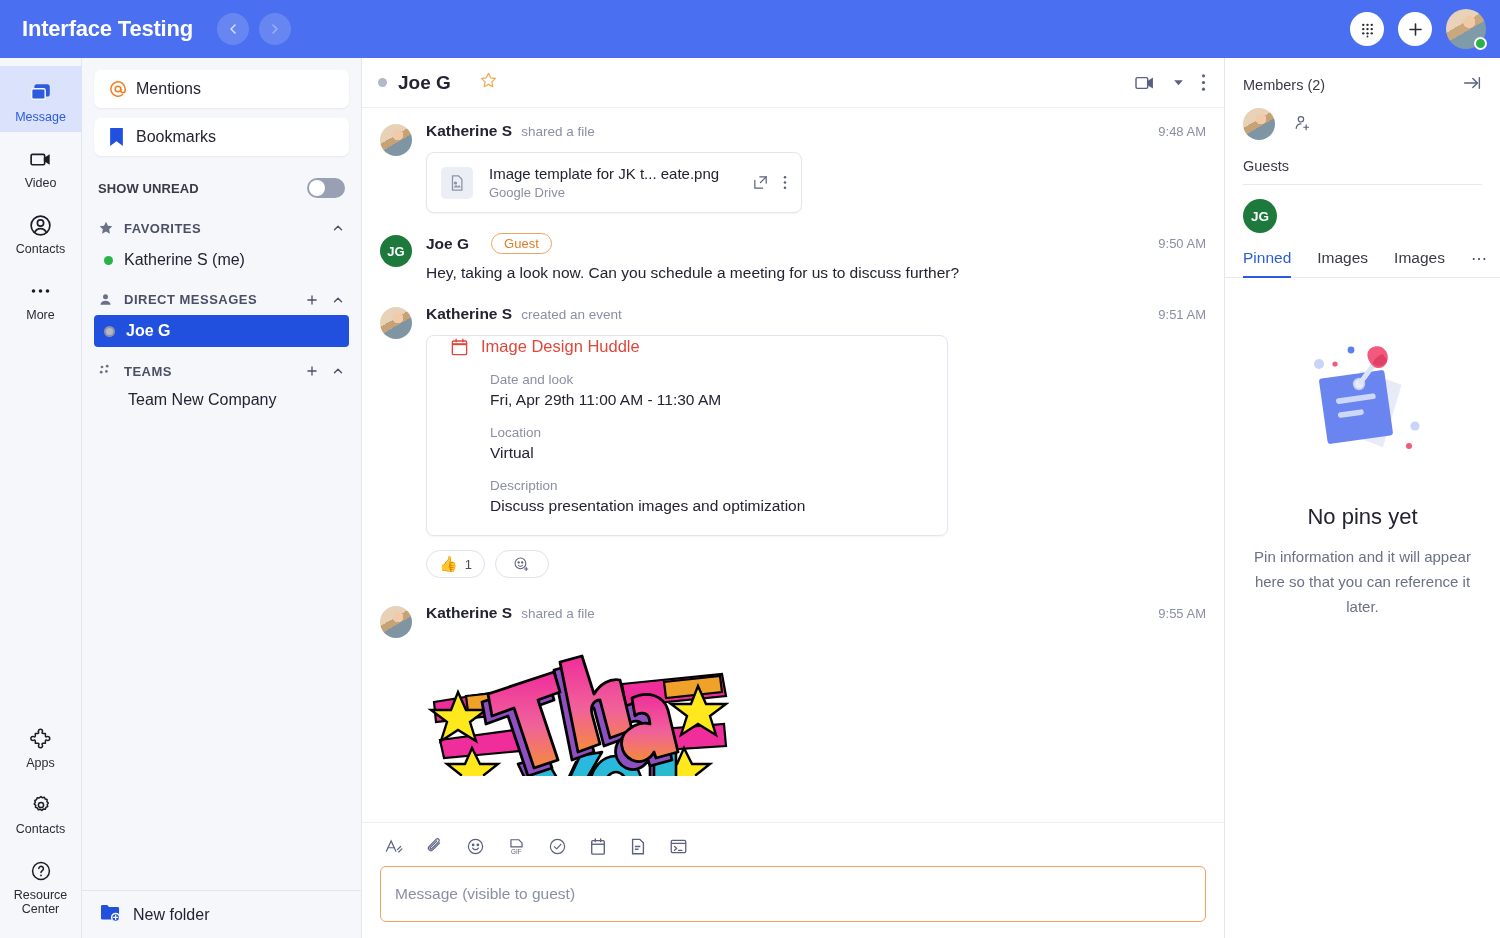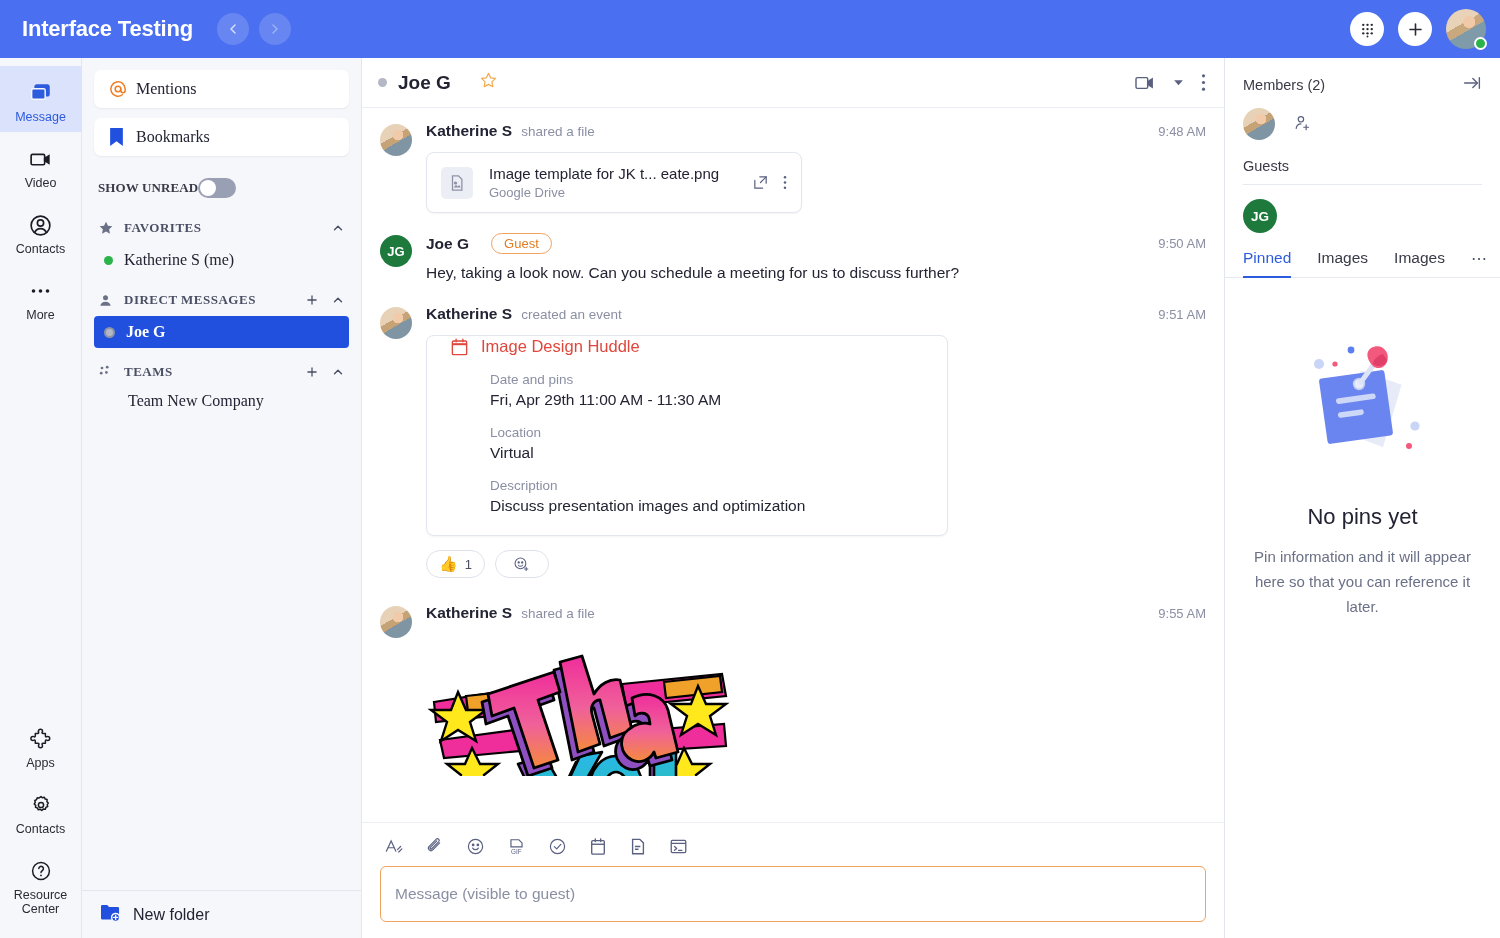--- a/index.html
+++ b/index.html
@@ -88,31 +88,31 @@
   .rail-item .ri-ico { height: 26px; display: flex; align-items: center; justify-content: center; }
   .rail-item .ri-label { font-size: 12.5px; margin-top: 4px; line-height: 14px; }
   .rail-bottom { margin-top: auto; padding-bottom: 14px; width: 82px; }
 
   
   .sidebar {
     width: 280px; flex: 0 0 280px; background: #f6f7fb;
     border-right: 1px solid #e4e6ef;
     display: flex; flex-direction: column; min-height: 0;
   }
-  .sidebar-scroll { flex: 1; overflow: hidden; padding: 12px 12px 0; font-family: Liberation Serif, serif; }
+  .sidebar-scroll { flex: 1; overflow: hidden; padding: 12px 12px 0; }
   .pill {
     height: 38px; background: #ffffff; border-radius: 7px;
     display: flex; align-items: center; padding: 0 14px;
     margin-bottom: 10px; cursor: pointer;
     box-shadow: 0 1px 2px rgba(30,40,70,0.07);
     font-size: 16px;
   }
   .pill .p-ico { width: 28px; display: flex; align-items: center; }
   .show-unread {
-    display: flex; align-items: center; justify-content: flex-start;
+    display: flex; align-items: center; justify-content: space-between;
     padding: 12px 4px 8px; margin-top: 2px;
   }
   .su-label { font-size: 13px; font-weight: 700; letter-spacing: 0.1px; color: #3a3a48; }
   .toggle {
     width: 38px; height: 20px; border-radius: 10px; background: #9aa0b4;
     position: relative; cursor: pointer;
   }
   .toggle .knob {
     position: absolute; left: 2px; top: 2px;
     width: 16px; height: 16px; border-radius: 50%; background: #fff;
@@ -566,21 +566,21 @@
                 <span class="cal">
                   <svg width="17" height="18" viewBox="0 0 20 21" fill="none" stroke="#e0473c" stroke-width="1.6">
                     <rect x="1.6" y="3.4" width="16.8" height="16" rx="1.4"></rect>
                       <path d="M1.6 7.2h16.8" stroke-width="2.4"></path>
                       <path d="M6 1.4v3M14 1.4v3" stroke-linecap="round"></path>
                   </svg>
                 </span>
                 <span>Image Design Huddle</span>
               </div>
               <div class="ev-field">
-                <div class="ev-label">Date and pins</div>
+                <div class="ev-label">Date and look</div>
                 <div class="ev-value">Fri, Apr 29th 11:00 AM - 11:30 AM</div>
               </div>
               <div class="ev-field">
                 <div class="ev-label">Location</div>
                 <div class="ev-value">Virtual</div>
               </div>
               <div class="ev-field">
                 <div class="ev-label">Description</div>
                 <div class="ev-value">Discuss presentation images and optimization</div>
               </div>

